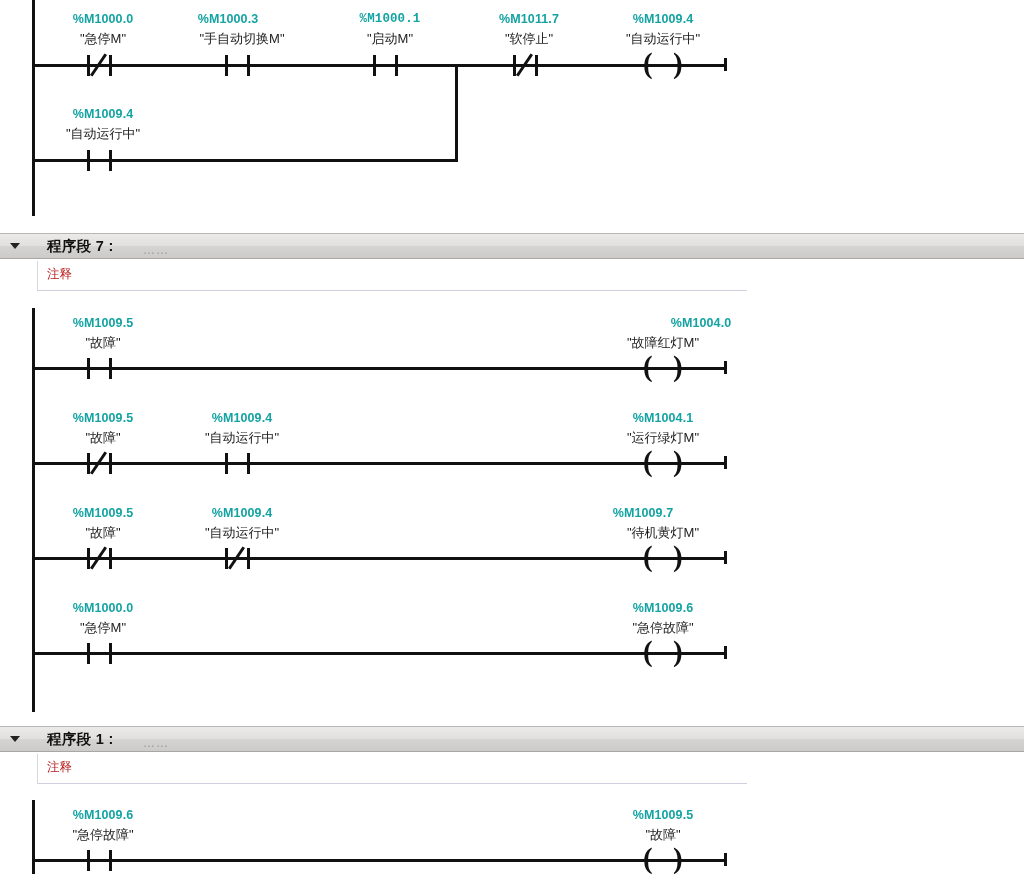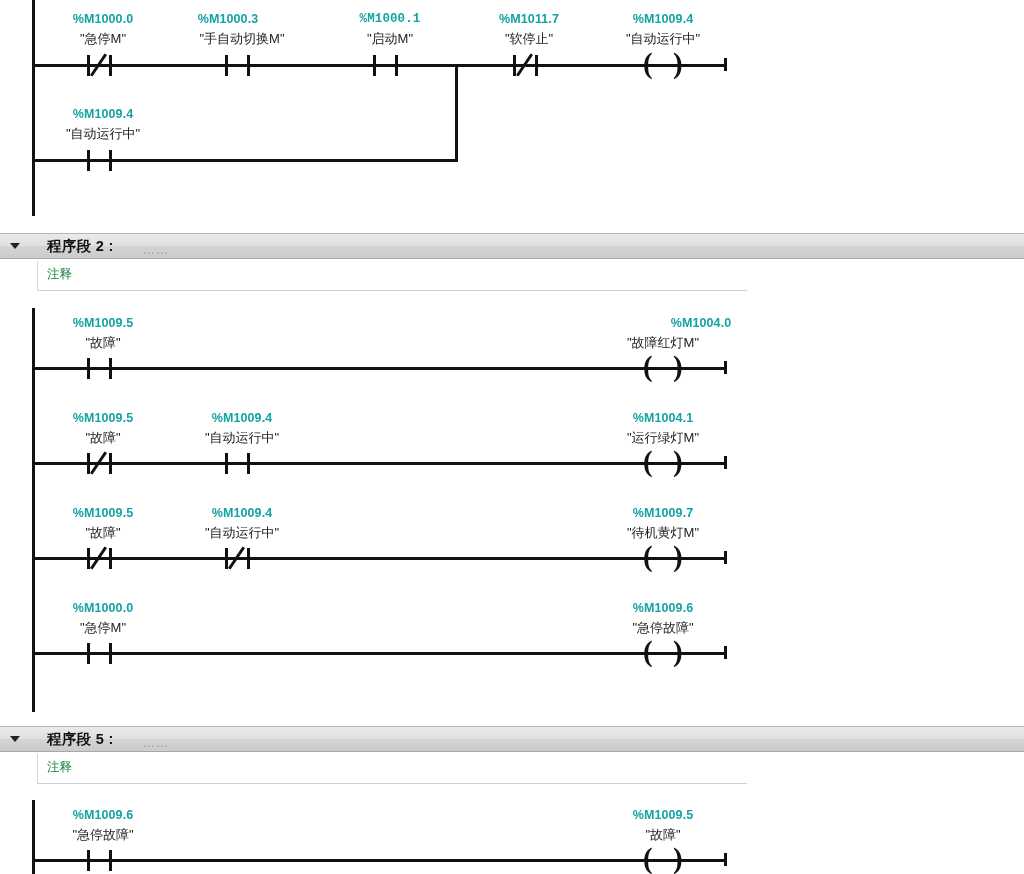--- a/index.html
+++ b/index.html
@@ -72,21 +72,21 @@
     height: 30px;
     border-left: 1px solid #d7d7e0;
     border-bottom: 1px solid #cfcfe0;
     box-sizing: border-box;
   }
   .seg-comment span {
     position: absolute;
     left: 9px;
     top: 5px;
     font-size: 12.5px;
-    color: #15803d;
+    color: #b91c1c;
     white-space: nowrap;
   }
 
   
   .rail {
     position: absolute;
     width: 3px;
     background: #111111;
   }
   .wire {
@@ -212,21 +212,21 @@
         <div class="bar" style="left:87px; top:150px;"></div>
         <div class="bar" style="left:109px; top:150px;"></div>
       </div>
     </div>
   </div>
 
   <div class="seg-header" style="top:233px;">
     <div class="seg-arrow">
         <i></i>
       </div>
-    <div class="seg-title">程序段 2 :</div>
+    <div class="seg-title">程序段 7 :</div>
     <div class="seg-dots" style="left:143px;">……</div>
   </div>
   <div class="seg-comment" style="top:261px; width:710px;">
     <span>注释</span>
   </div>
 
   <div>
     <div class="rail" style="left:32px; top:308px; height:404px;"></div>
 
     <div>
@@ -289,21 +289,21 @@
 
       <div>
         <div class="addr" style="left:242px; top:506px;">%M1009.4</div>
         <div class="sym" style="left:242px; top:524px;">"自动运行中"</div>
         <div class="bar" style="left:225px; top:548px;"></div>
         <div class="bar" style="left:247px; top:548px;"></div>
         <div class="slash" style="left:235px; top:545px;"></div>
       </div>
 
       <div>
-        <div class="addr" style="left:663px; top:506px;">%M1009.7</div>
+        <div class="addr" style="left:643px; top:506px;">%M1009.7</div>
         <div class="sym" style="left:663px; top:524px;">"待机黄灯M"</div>
         <div class="paren" style="left:643px; top:546px;">(</div>
         <div class="paren" style="left:673px; top:546px;">)</div>
       </div>
     </div>
 
     <div>
       <div class="wire" style="left:32px; top:652px; width:695px;"></div>
       <div class="endtick" style="left:724px; top:646px;"></div>
 
@@ -320,21 +320,21 @@
         <div class="paren" style="left:643px; top:641px;">(</div>
         <div class="paren" style="left:673px; top:641px;">)</div>
       </div>
     </div>
   </div>
 
   <div class="seg-header" style="top:726px;">
     <div class="seg-arrow">
         <i></i>
       </div>
-    <div class="seg-title">程序段 5 :</div>
+    <div class="seg-title">程序段 1 :</div>
     <div class="seg-dots" style="left:143px;">……</div>
   </div>
   <div class="seg-comment" style="top:754px; width:710px;">
     <span>注释</span>
   </div>
 
   <div>
     <div class="rail" style="left:32px; top:800px; height:74px;"></div>
 
     <div>

